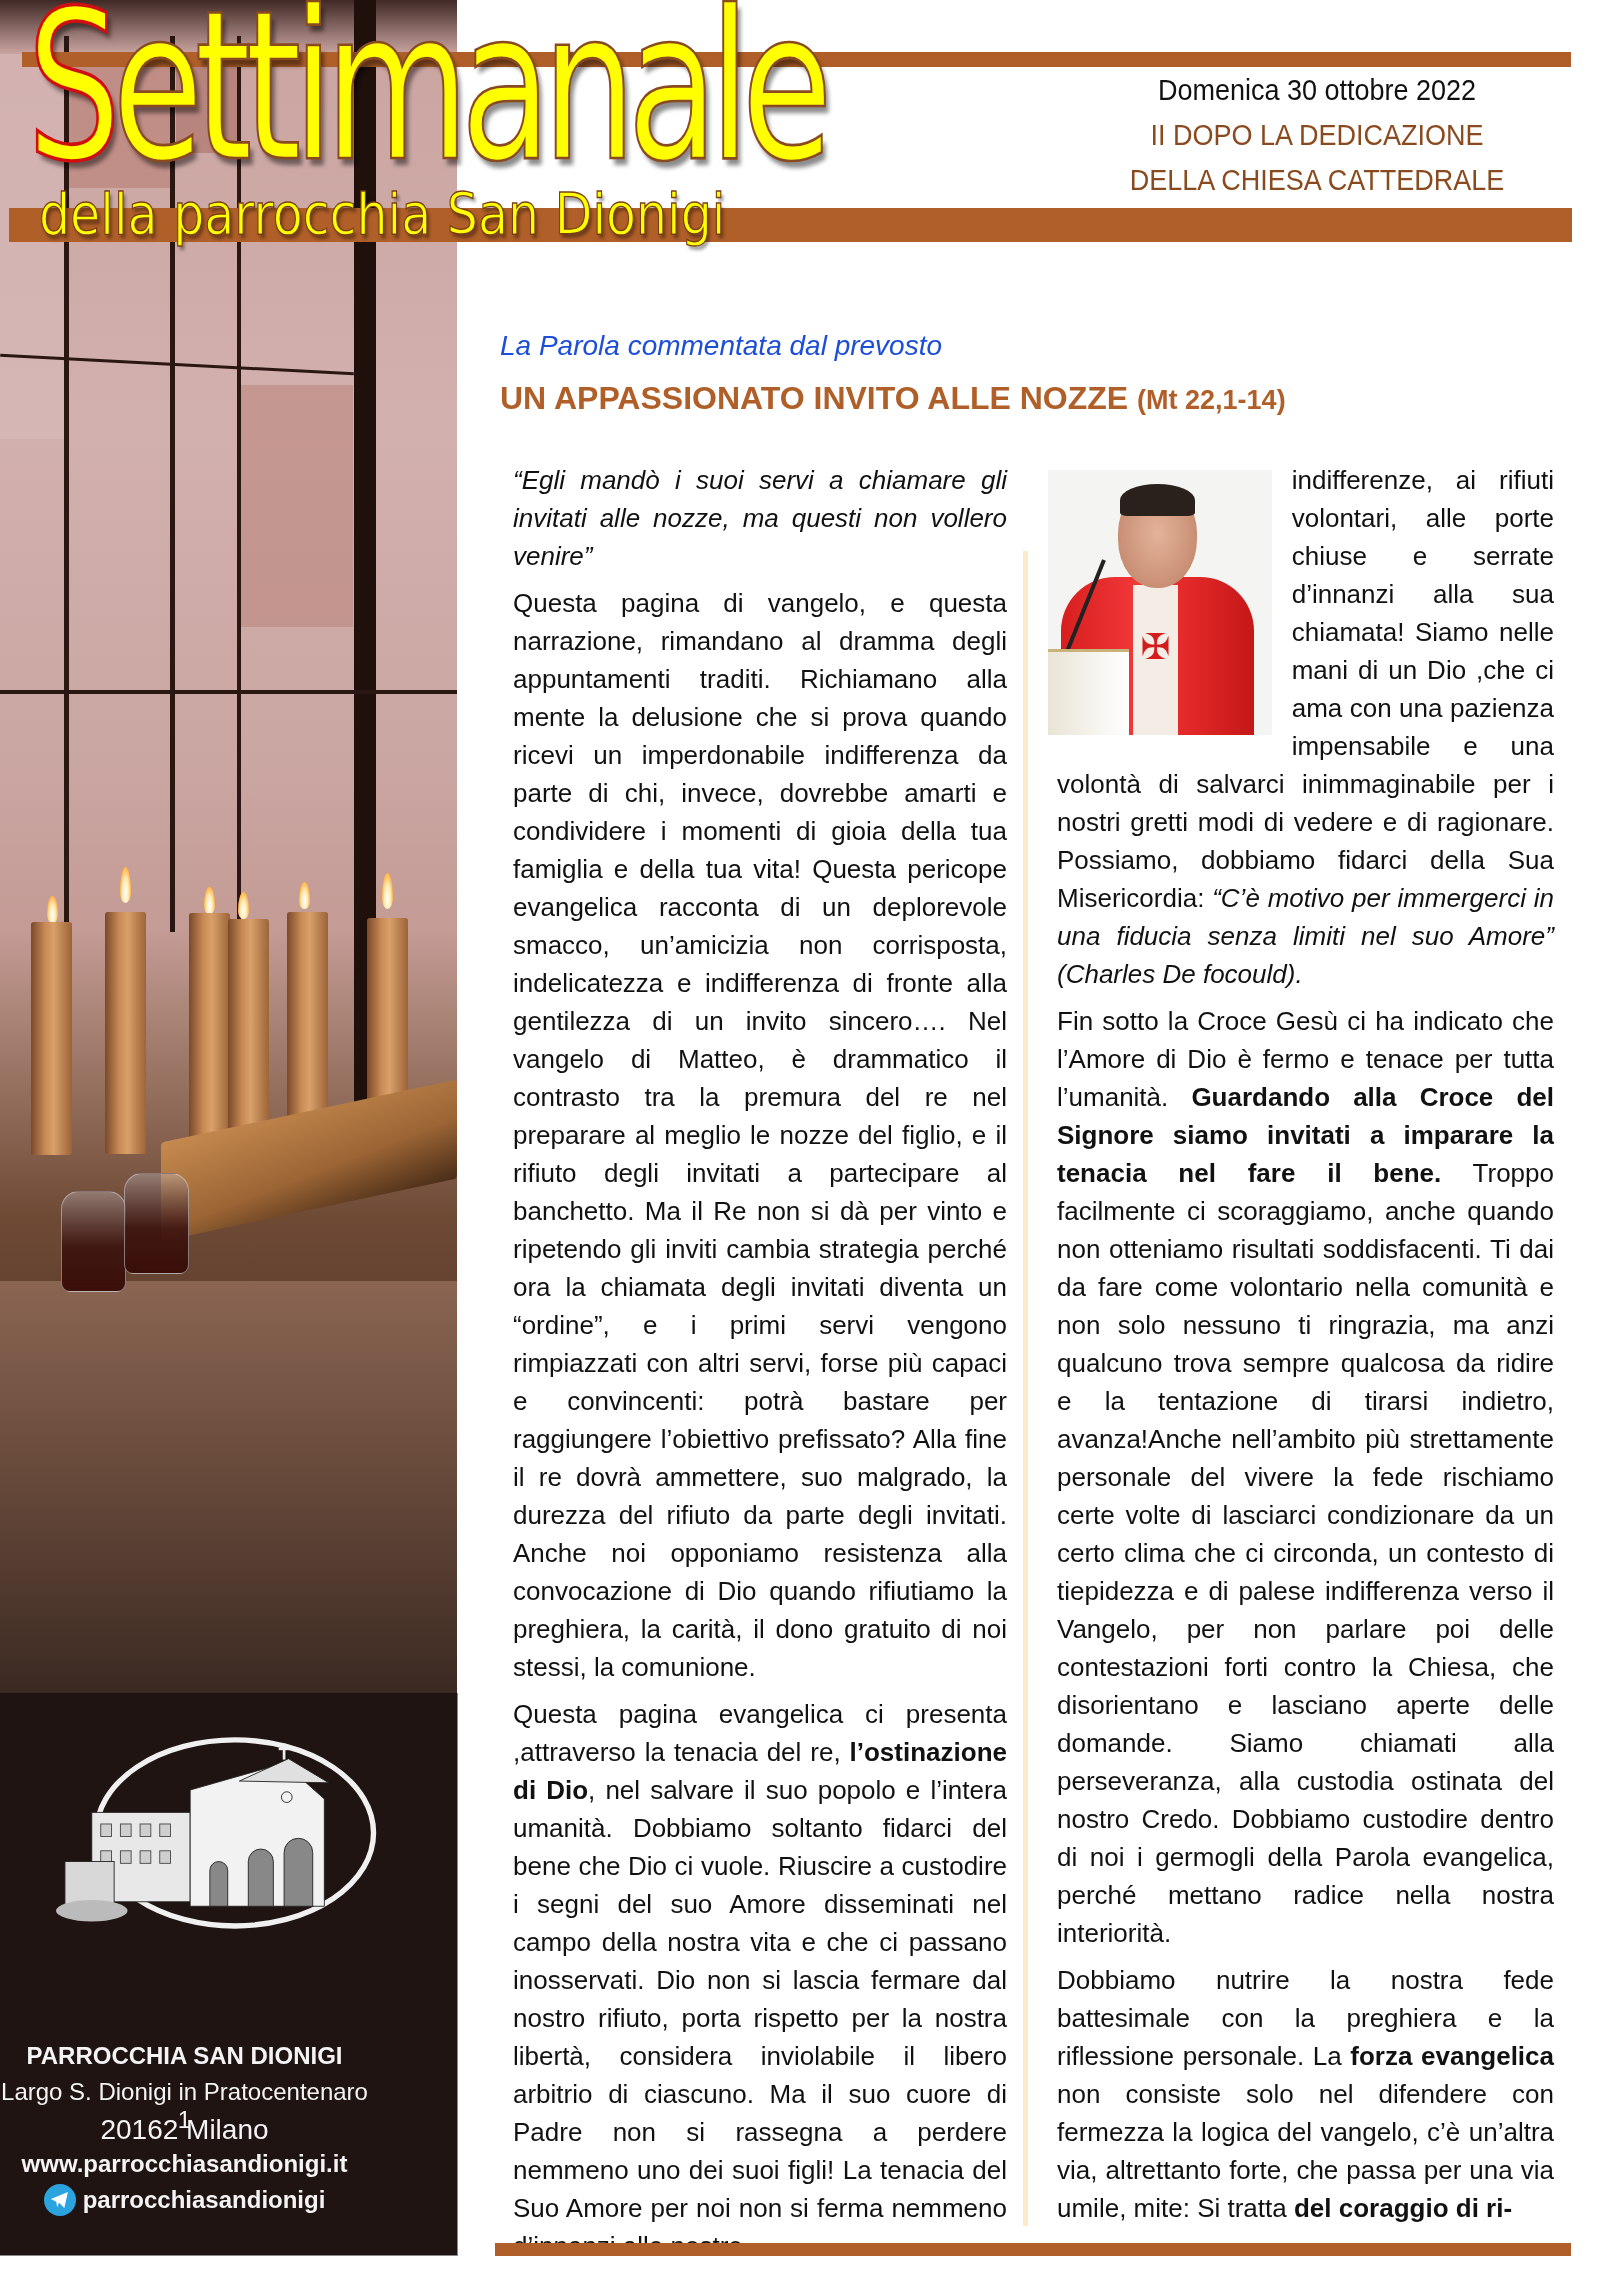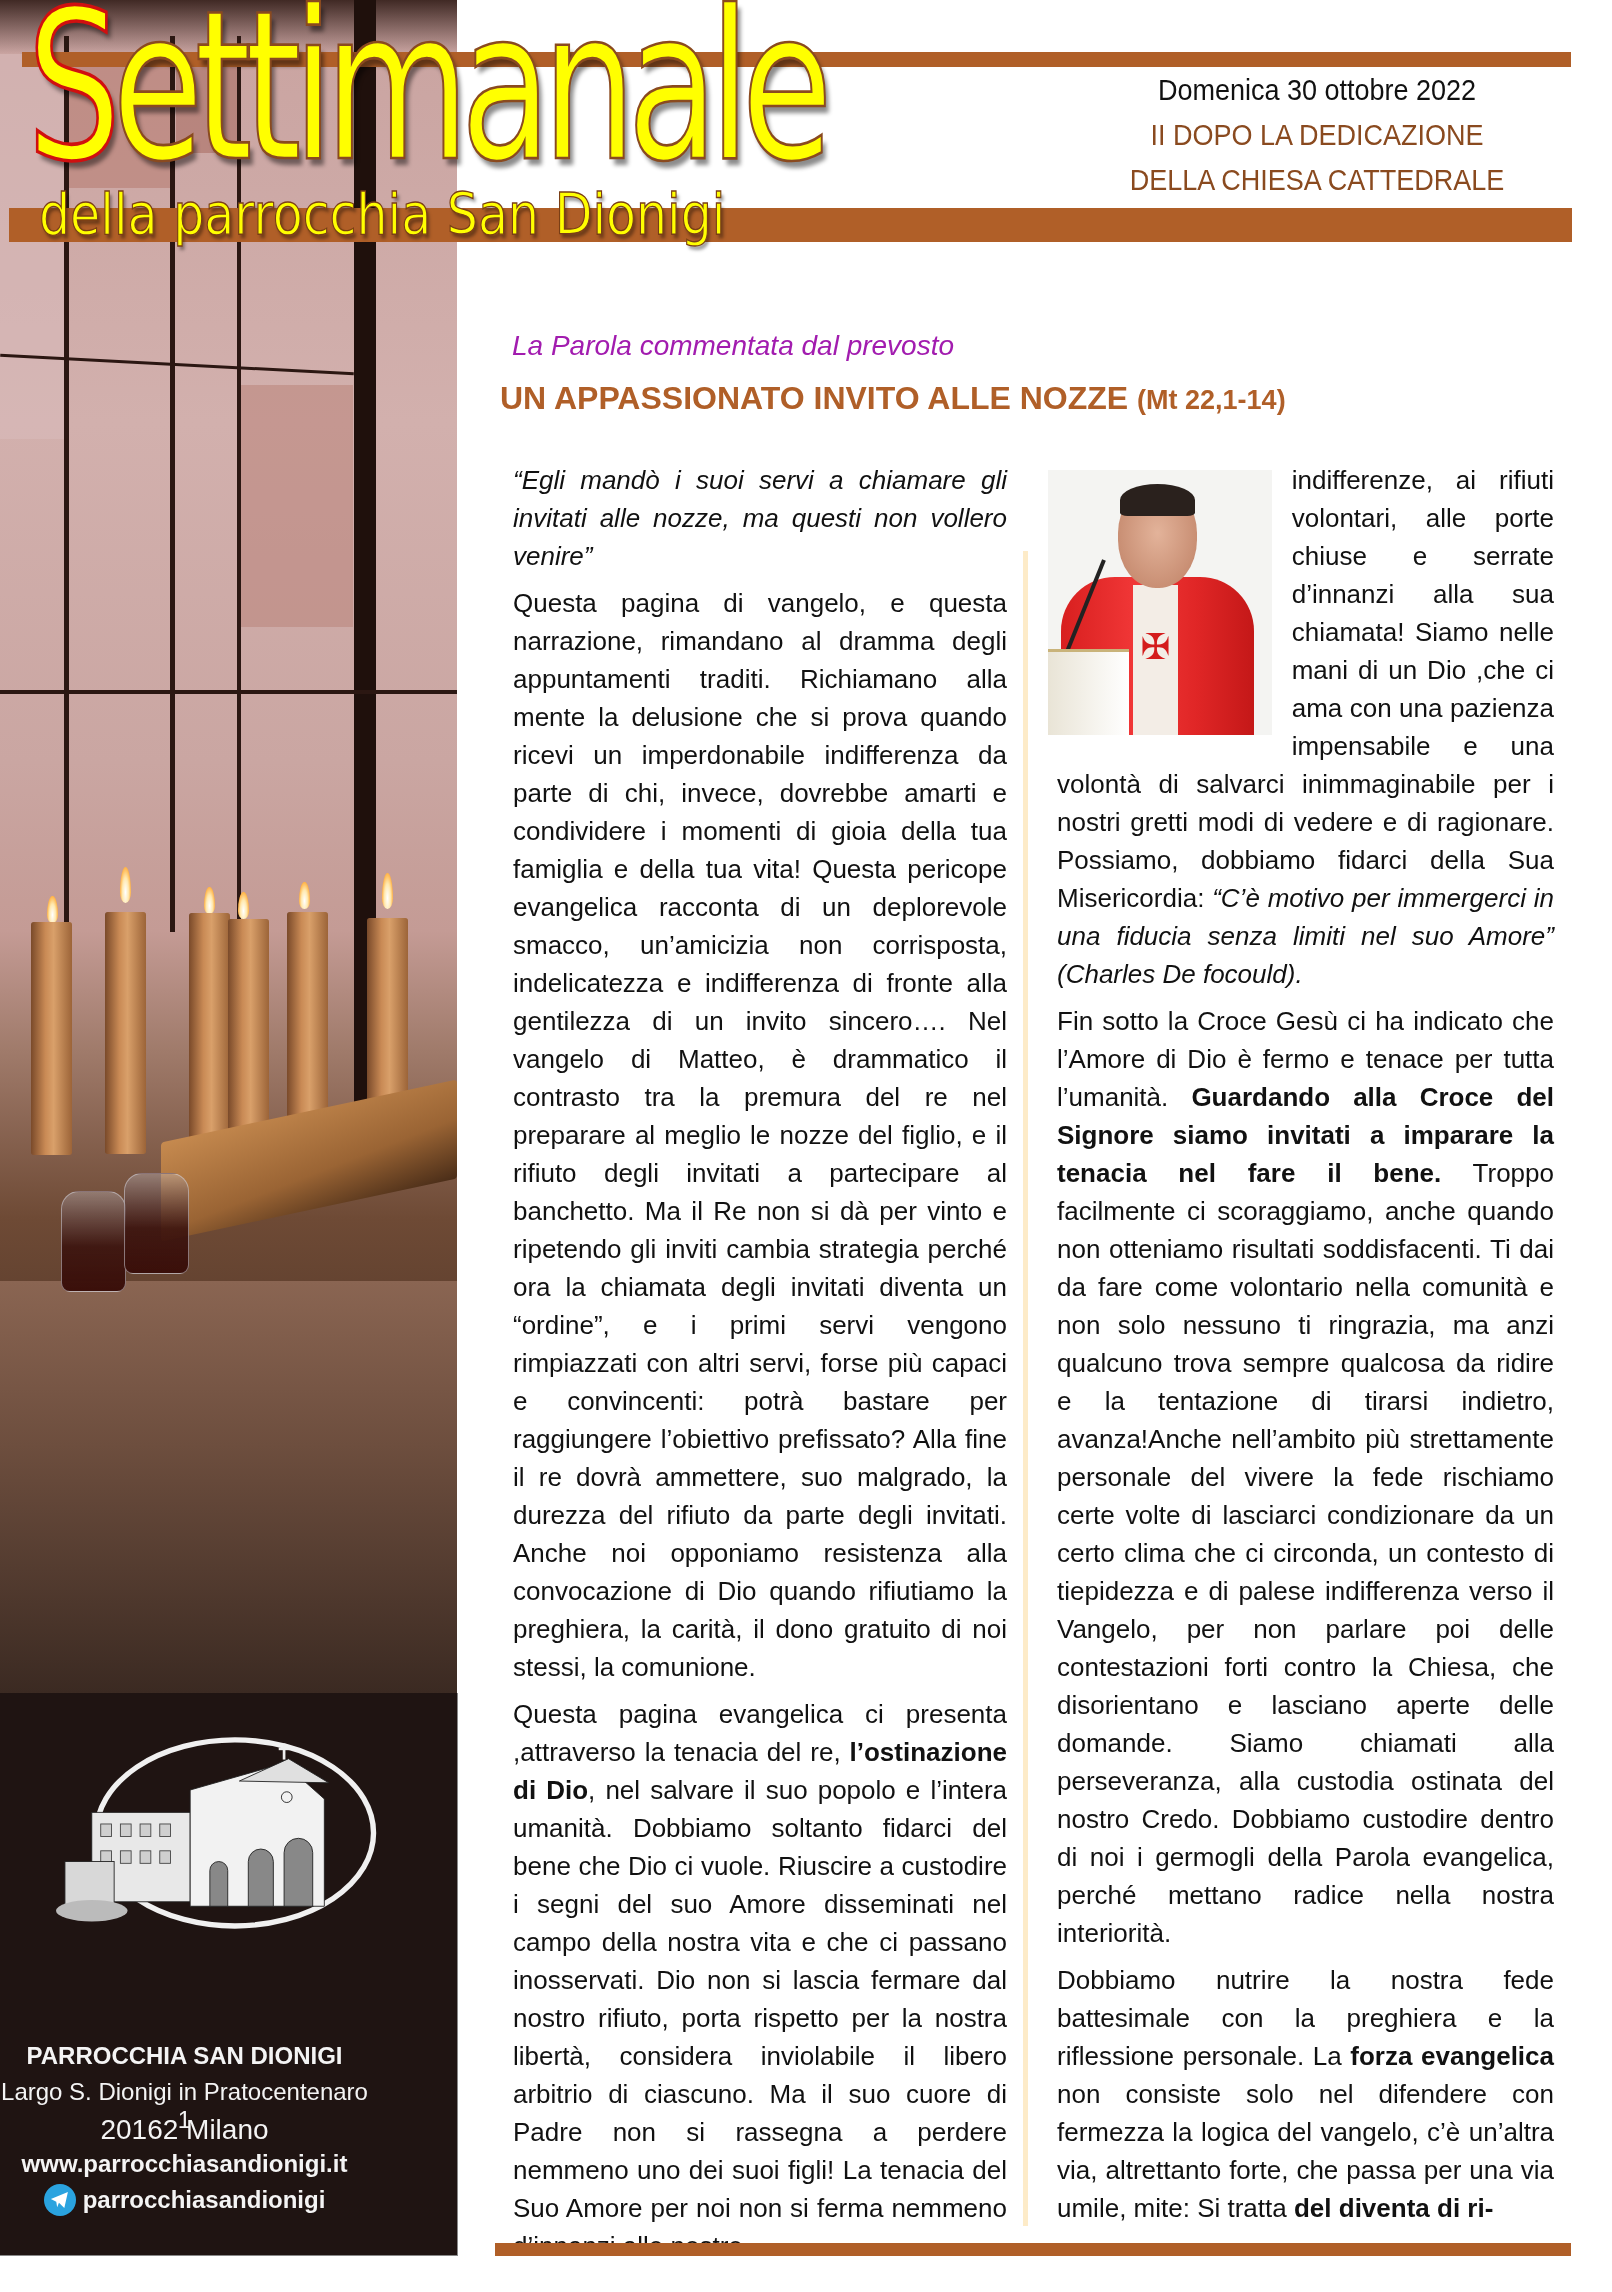--- a/index.html
+++ b/index.html
@@ -48,21 +48,21 @@
   .masthead-title .first { -webkit-text-stroke:3.6px #d01010; }
   .masthead-sub { position:absolute; left:39px; top:186px; font-size:57px; line-height:1; color:#ffff00;
     font-family:"DejaVu Sans", sans-serif; transform:scaleX(0.86); transform-origin:left top;
     -webkit-text-stroke:1.3px #7a3e15; text-shadow:2.7px 3.6px 3.6px rgba(0,0,0,0.4); white-space:nowrap; }
   .issue { position:absolute; left:1093px; width:448px; text-align:center; font-family:"Liberation Sans", sans-serif; }
   .issue-date { top:73px; font-size:30px; color:#111; transform:scaleX(0.9); }
   .issue-l1 { top:118px; font-size:30px; color:#8a4a1f; transform:scaleX(0.9); }
   .issue-l2 { top:163px; font-size:30px; color:#8a4a1f; transform:scaleX(0.9); }
 
   
-  .kicker { position:absolute; left:512px; top:330px; font-size:28px; font-style:italic; color:#a21caf; }
+  .kicker { position:absolute; left:500px; top:330px; font-size:28px; font-style:italic; color:#1d4ed8; }
   .headline { position:absolute; left:500px; top:380px; font-size:32px; font-weight:bold; color:#b05f28; white-space:nowrap; }
   .headline .ref { font-weight:bold; font-size:27px; }
 
   .col { position:absolute; font-size:26px; line-height:38px; text-align:justify; color:#111; }
   .col p { margin:9px; }
   .col-left { left:504px; top:452px; width:512px; }
   .col-right { left:1048px; top:452px; width:515px; }
   .col-divider { position:absolute; left:1023px; top:551px; width:4.5px; height:1675px; background:#fdebc8; }
 
   .priest-photo { float:left; width:224px; height:265px; margin:18px 19.7px 5.4px 0; position:relative; overflow:hidden; background:#f4f4f2; }
@@ -178,17 +178,17 @@
     <div class="priest-body"></div>
     <div class="priest-stole"></div>
     <div class="priest-cross">✠</div>
     <div class="priest-head"></div>
     <div class="priest-hair"></div>
     <div class="mic"></div>
     <div class="lectern"></div>
   </div>
   <p><span>indifferenze, ai rifiuti volontari, alle porte chiuse e serrate d’innanzi alla sua chiamata! Siamo nelle mani di un Dio ,che ci ama con una pazienza impensabile e una volontà di salvarci inimmaginabile per i nostri gretti modi di vedere e di ragionare. Possiamo, dobbiamo fidarci della Sua Misericordia: </span><i>“C’è motivo per immergerci in una fiducia senza limiti nel suo Amore” (Charles De focould).</i></p>
   <p><span>Fin sotto la Croce Gesù  ci ha indicato che l’Amore di Dio è fermo e tenace per tutta l’umanità. </span><b>Guardando alla Croce del Signore siamo invitati a imparare la tenacia  nel fare il bene.</b><span> Troppo facilmente ci scoraggiamo, anche quando non otteniamo risultati soddisfacenti. Ti dai da fare come volontario nella comunità e non solo nessuno ti ringrazia, ma anzi qualcuno trova sempre qualcosa da ridire e la tentazione di tirarsi indietro, avanza!Anche nell’ambito più strettamente personale  del vivere la fede rischiamo certe volte  di lasciarci condizionare da un certo clima che ci circonda, un contesto di tiepidezza e di palese indifferenza verso il Vangelo, per non parlare poi delle contestazioni forti  contro la Chiesa, che disorientano e lasciano aperte delle domande. Siamo chiamati alla perseveranza, alla custodia ostinata del nostro Credo. Dobbiamo custodire dentro di noi i germogli della Parola evangelica, perché mettano radice nella nostra interiorità.</span></p>
-  <p><span>Dobbiamo nutrire la nostra fede battesimale con la preghiera e la riflessione personale. La </span><b>forza evangelica</b><span> non  consiste solo nel difendere con fermezza la logica del vangelo, c’è un’altra via, altrettanto forte, che passa per una via umile, mite: Si tratta </span><b>del diventa di ri-</b></p>
+  <p><span>Dobbiamo nutrire la nostra fede battesimale con la preghiera e la riflessione personale. La </span><b>forza evangelica</b><span> non  consiste solo nel difendere con fermezza la logica del vangelo, c’è un’altra via, altrettanto forte, che passa per una via umile, mite: Si tratta </span><b>del coraggio di ri-</b></p>
 </div>
 
 <div class="bottom-rule"></div>
 
 
 </body></html>

